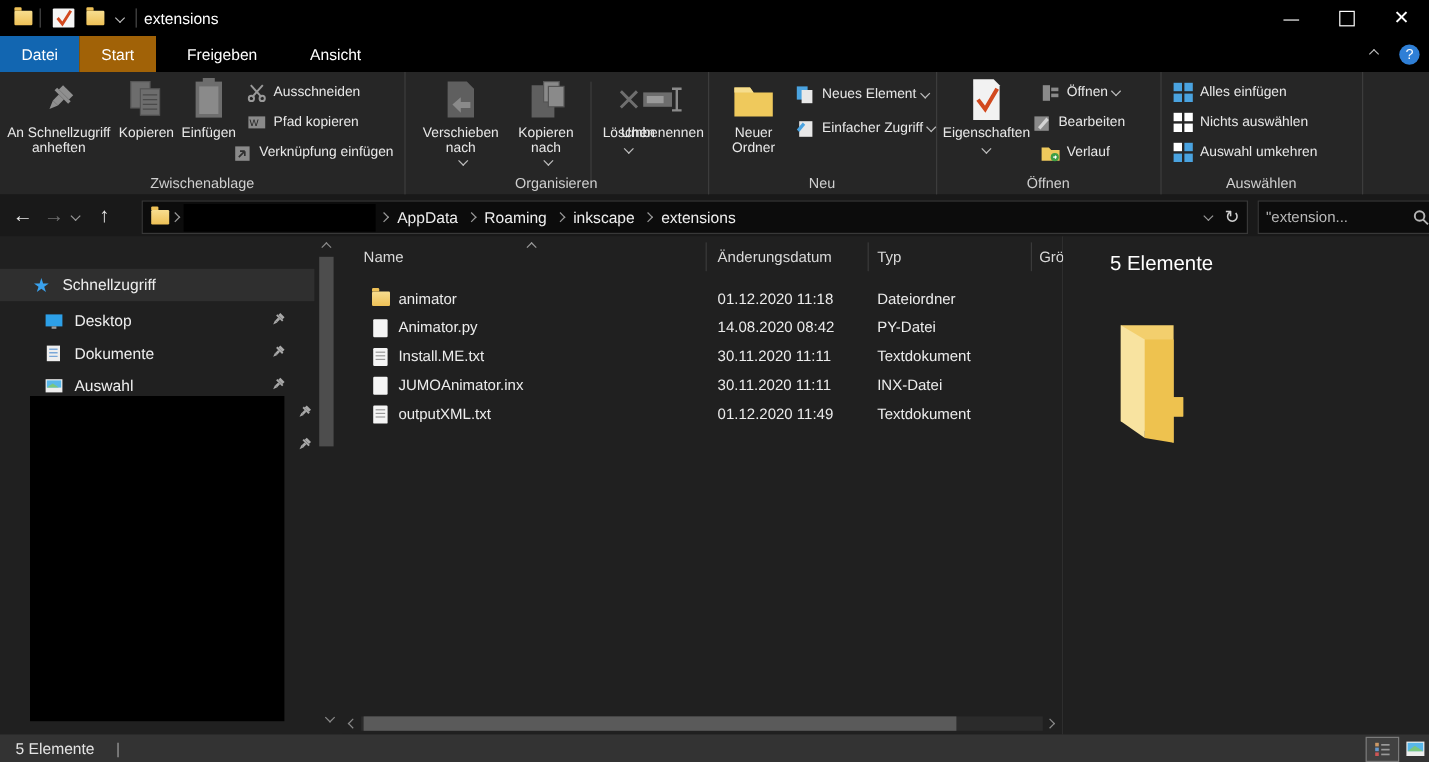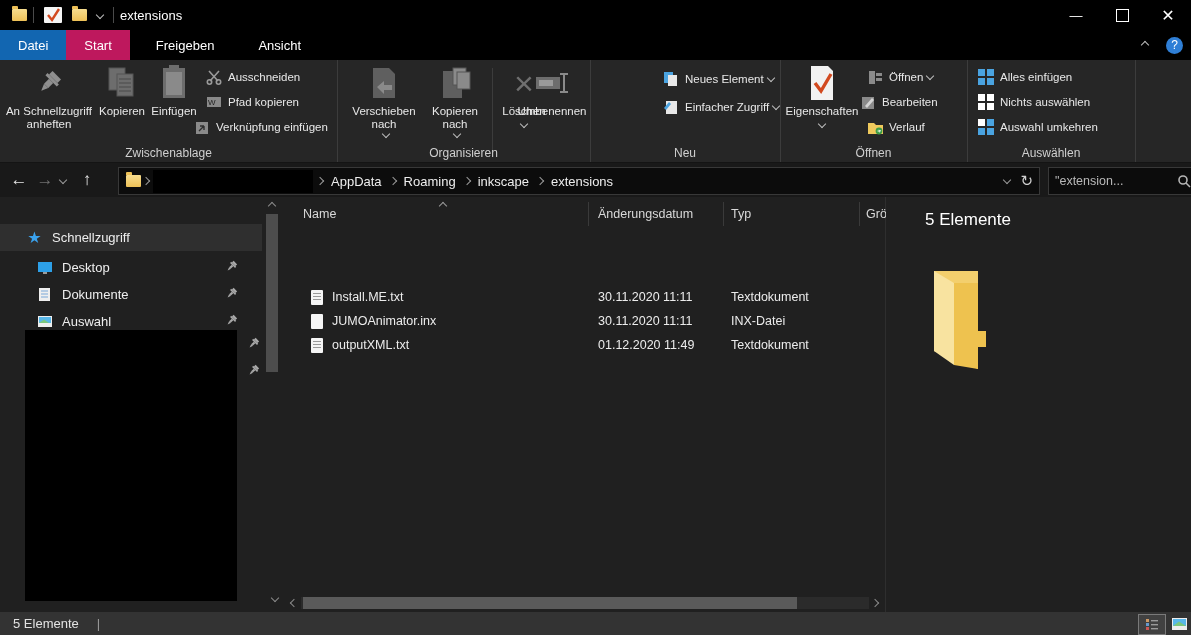--- a/index.html
+++ b/index.html
@@ -10,21 +10,21 @@
   .row{display:flex;align-items:center}
   
   #titlebar{left:0;top:0;width:1191px;height:30px;background:#000}
   .ttxt{font-size:13px;color:#fff}
   .winbtn{width:46px;height:30px;display:flex;align-items:center;justify-content:center;color:#fff;font-size:13px}
   .sep-v{width:1px;height:16px;background:#4a4a4a;margin:0 6px}
   
   #tabrow{left:0;top:30px;width:1191px;height:30px;background:#000}
   .tab{height:30px;display:flex;align-items:center;justify-content:center;font-size:13px;color:#fff;padding:0 18px}
   .tab.file{background:#1266b1}
-  .tab.active{background:#be185d}
+  .tab.active{background:#a16207}
   
   #ribbon{left:0;top:60px;width:1191px;height:102px;background:#262626;border-bottom:1px solid #141414}
   .grp{position:absolute;top:0;height:102px;border-right:1px solid #3c3c3c}
   .grplbl{position:absolute;bottom:2px;left:0;right:0;text-align:center;font-size:12px;color:#cfcfcf}
   .big{position:absolute;top:3px;display:flex;flex-direction:column;align-items:center;text-align:center;font-size:11.5px;line-height:13px;color:#e8e8e8}
   .big .ric{height:40px;display:flex;align-items:center;justify-content:center;margin-bottom:2px}
   .sml{position:absolute;display:flex;align-items:center;font-size:11.5px;color:#e8e8e8;white-space:nowrap;height:22px}
   .sml .ric{width:18px;height:16px;display:flex;align-items:center;justify-content:center;margin-right:5px}
   .chev{display:inline-block;width:5px;height:5px;border-right:1.4px solid #bdbdbd;border-bottom:1.4px solid #bdbdbd}
   .chev.d{transform:rotate(45deg);margin-left:4px;margin-bottom:2px}
@@ -213,20 +213,29 @@
             <rect x="5" y="8" width="14" height="6" fill="#9a9a9a"></rect>
             <path d="M30 2 v18 M26 2 h8 M26 20 h8" stroke="#8a8a8a" stroke-width="2" fill="none"></path>
           </svg>
       </div>
       <span>Umbenennen</span>
     </div>
     <div class="grplbl">Organisieren</div>
   </div>
 
   <div class="grp" style="left:590px;width:190px">
+    <div class="big" style="left:10px;width:56px">
+      <div class="ric">
+        <svg width="38" height="34">
+            <path d="M3 7 h13 l3 4 h16 v20 h-32 z" fill="#efc95c"></path>
+            <path d="M3 7 h13 l3 4 h-16 z" fill="#f6dd8d"></path>
+          </svg>
+      </div>
+      <span>Neuer Ordner</span>
+    </div>
     <div class="sml" style="left:72px;top:8px">
       <div class="ric">
         <svg width="16" height="16">
             <rect x="1" y="1" width="9" height="11" fill="#4aa3e0"></rect>
             <rect x="5" y="4" width="9" height="11" fill="#e8e8e8"></rect>
           </svg>
       </div>
       <span>Neues Element</span>
         <span class="chev d"></span>
     </div>
@@ -459,20 +468,36 @@
     <div class="hcol" style="left:446px">
         <span>Typ</span>
       </div>
     <div class="hcol" style="left:581px">
         <span>Grö</span>
       </div>
     <div class="hsep" style="left:303px"></div>
     <div class="hsep" style="left:438px"></div>
     <div class="hsep" style="left:574px"></div>
 
+    <div class="frow" style="top:40px">
+      <div class="fcell" style="left:25px">
+          <div class="folder-sm"></div>
+        </div>
+      <div class="fcell" style="left:47px">animator</div>
+      <div class="fcell" style="left:313px">01.12.2020 11:18</div>
+      <div class="fcell" style="left:446px">Dateiordner</div>
+    </div>
+    <div class="frow" style="top:64px">
+      <div class="fcell" style="left:26px">
+          <div class="doc-sm"></div>
+        </div>
+      <div class="fcell" style="left:47px">Animator.py</div>
+      <div class="fcell" style="left:313px">14.08.2020 08:42</div>
+      <div class="fcell" style="left:446px">PY-Datei</div>
+    </div>
     <div class="frow" style="top:88px">
       <div class="fcell" style="left:26px">
           <div class="doc-sm lines"></div>
         </div>
       <div class="fcell" style="left:47px">Install.ME.txt</div>
       <div class="fcell" style="left:313px">30.11.2020 11:11</div>
       <div class="fcell" style="left:446px">Textdokument</div>
     </div>
     <div class="frow" style="top:112px">
       <div class="fcell" style="left:26px">

